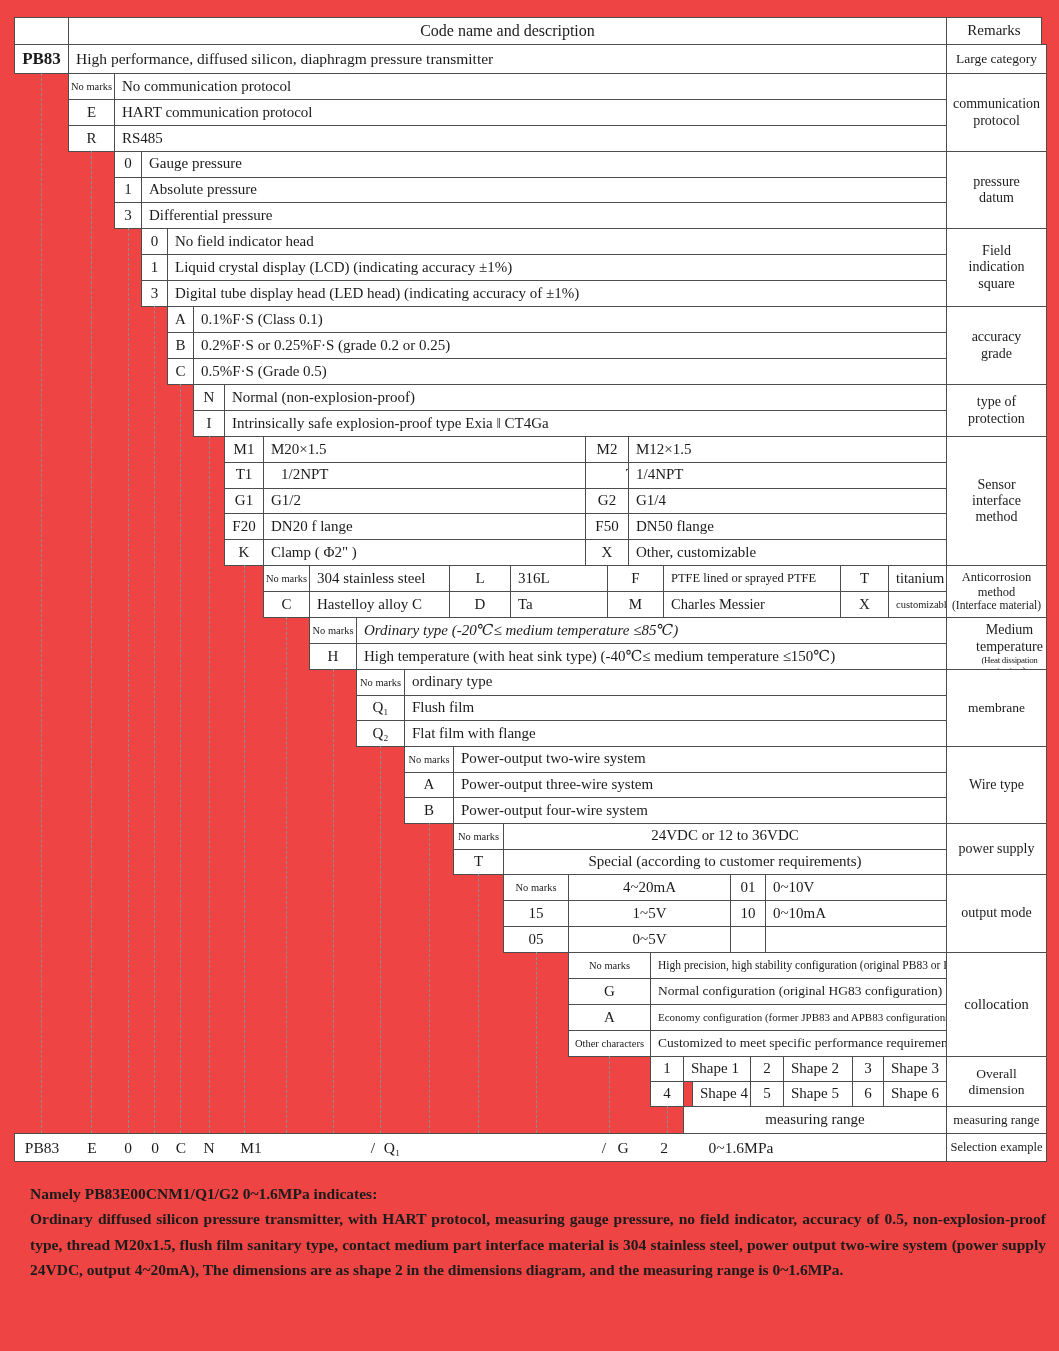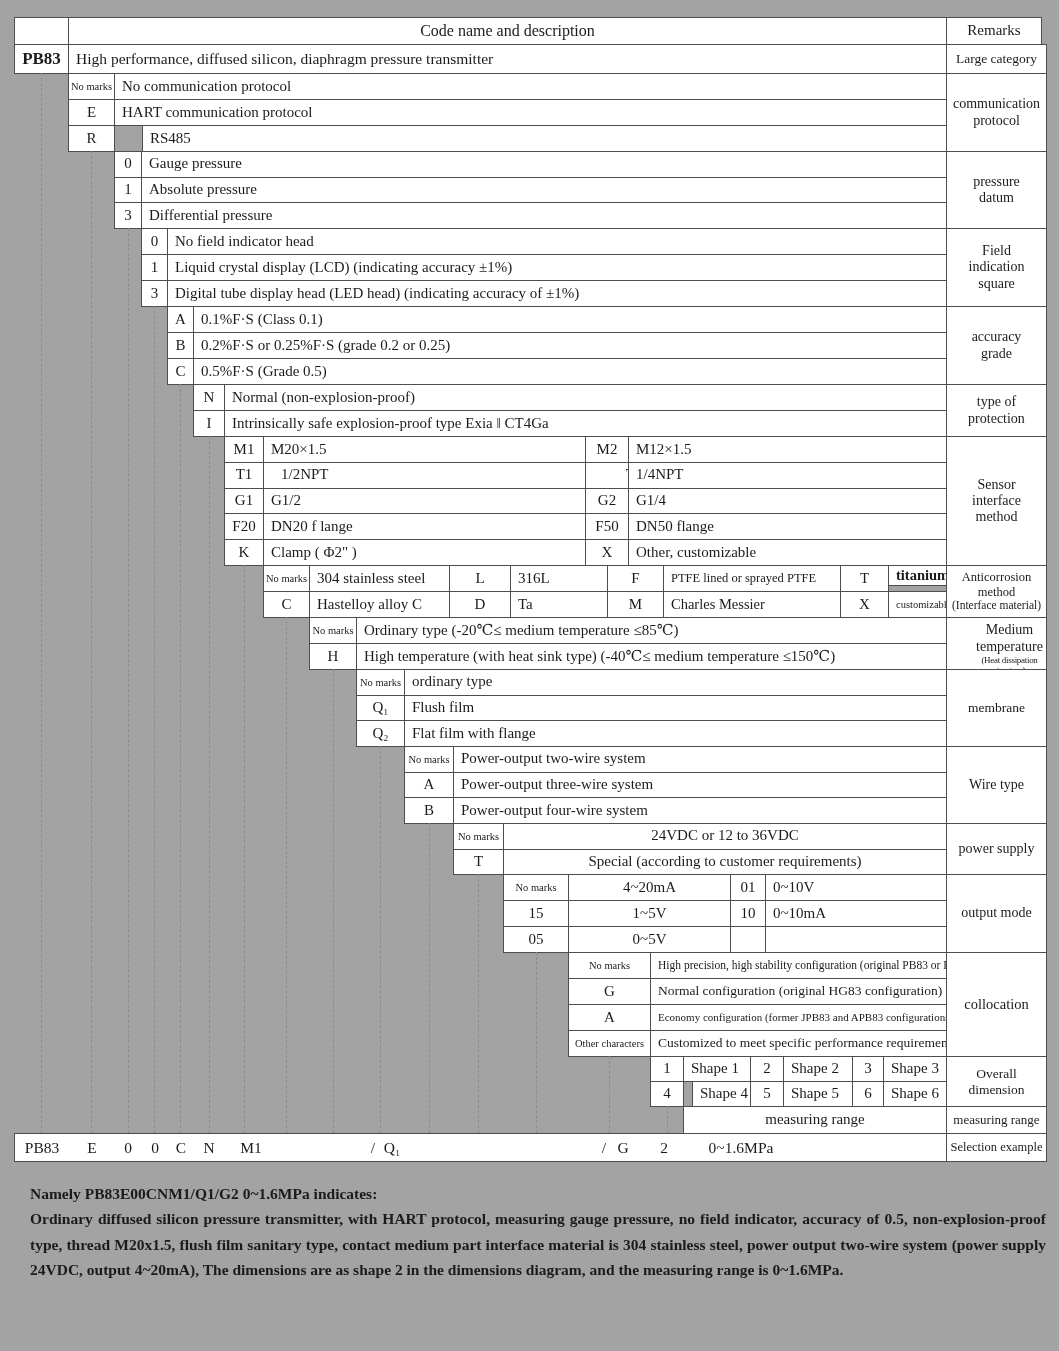--- a/index.html
+++ b/index.html
@@ -1,21 +1,21 @@
 <!DOCTYPE html>
 <html><head>
 <meta charset="utf-8">
 <style>
   html,body{margin:0;padding:0;}
   body{
     width:1059px;height:1351px;background:#ffffff;
     font-family:"Liberation Serif","DejaVu Serif",serif;
     color:#1b1b1b;
   }
-  #canvas{position:relative;width:1059px;height:1351px;background:#a3a3a3;overflow:hidden;}
+  #canvas{position:relative;width:1059px;height:1351px;background:#ef4444;overflow:hidden;}
   #table{position:absolute;left:0;top:0;width:1059px;height:1351px;}
   .cell{
     position:absolute;box-sizing:border-box;
     border:1px solid #4d4d4d;background:#fff;
     display:flex;align-items:center;
     white-space:nowrap;overflow:hidden;
     line-height:1.05;
   }
   .ac{justify-content:center;text-align:center;}
   .al{justify-content:flex-start;padding-left:7px;padding-right:2px;}
@@ -45,21 +45,21 @@
       <div class="cell al" style="left: 68px; top: 44px; width: 879px; height: 30px; font-size: 15.5px; text-align: right;">High performance, diffused silicon, diaphragm pressure transmitter</div>
       <div class="cell remark" style="left: 946px; top: 44px; width: 101px; height: 30px;">
         <span style="font-size: 13.5px;">Large category</span>
       </div>
       <div class="dash" style="left: 41px; top: 73px; height: 1060px;"></div>
       <div class="cell ac" style="left: 68px; top: 73px; width: 47px; height: 27px; font-size: 10.5px;">No marks</div>
       <div class="cell al" style="left: 114px; top: 73px; width: 833px; height: 27px; font-size: 15px;">No communication protocol</div>
       <div class="cell ac" style="left: 68px; top: 99px; width: 47px; height: 27px; font-size: 15px;">E</div>
       <div class="cell al" style="left: 114px; top: 99px; width: 833px; height: 27px; font-size: 15px;">HART communication protocol</div>
       <div class="cell ac" style="left: 68px; top: 125px; width: 47px; height: 27px; font-size: 15px;">R</div>
-      <div class="cell al" style="left: 114px; top: 125px; width: 833px; height: 27px; font-size: 15px; margin-left: 28px;">RS485</div>
+      <div class="cell al" style="left: 114px; top: 125px; width: 833px; height: 27px; font-size: 15px;">RS485</div>
       <div class="cell remark" style="left: 946px; top: 73px; width: 101px; height: 79px;">
         <span style="font-size: 14px;">communication</span>
         <span style="font-size: 14px;">protocol</span>
       </div>
       <div class="dash" style="left: 91px; top: 151px; height: 982px;"></div>
       <div class="cell ac" style="left: 114px; top: 151px; width: 28px; height: 26.6667px; font-size: 15px;">0</div>
       <div class="cell al" style="left: 141px; top: 151px; width: 806px; height: 26.6667px; font-size: 15px;">Gauge pressure</div>
       <div class="cell ac" style="left: 114px; top: 176.667px; width: 28px; height: 26.6667px; font-size: 15px;">1</div>
       <div class="cell al" style="left: 141px; top: 176.667px; width: 806px; height: 26.6667px; font-size: 15px;">Absolute pressure</div>
       <div class="cell ac" style="left: 114px; top: 202.333px; width: 28px; height: 26.6667px; font-size: 15px;">3</div>
@@ -127,37 +127,37 @@
         <span style="font-size: 14px;">method</span>
       </div>
       <div class="dash" style="left: 244px; top: 565px; height: 568px;"></div>
       <div class="cell ac" style="left: 263px; top: 565px; width: 47px; height: 27px; font-size: 10.5px;">No marks</div>
       <div class="cell al" style="left: 309px; top: 565px; width: 141px; height: 27px; font-size: 15px;">304 stainless steel</div>
       <div class="cell ac" style="left: 449px; top: 565px; width: 62px; height: 27px; font-size: 15px;">L</div>
       <div class="cell al" style="left: 510px; top: 565px; width: 98px; height: 27px; font-size: 15px;">316L</div>
       <div class="cell ac" style="left: 607px; top: 565px; width: 57px; height: 27px; font-size: 15px;">F</div>
       <div class="cell al" style="left: 663px; top: 565px; width: 178px; height: 27px; font-size: 12.5px;">PTFE lined or sprayed PTFE</div>
       <div class="cell ac" style="left: 840px; top: 565px; width: 49px; height: 27px; font-size: 15px;">T</div>
-      <div class="cell al" style="left: 888px; top: 565px; width: 59px; height: 21px; font-size: 14.5px; font-weight: bold;">titanium</div>
+      <div class="cell al" style="left: 888px; top: 565px; width: 59px; height: 27px; font-size: 14.5px;">titanium</div>
       <div class="cell ac" style="left: 263px; top: 591px; width: 47px; height: 27px; font-size: 15px;">C</div>
       <div class="cell al" style="left: 309px; top: 591px; width: 141px; height: 27px; font-size: 15px;">Hastelloy alloy C</div>
       <div class="cell ac" style="left: 449px; top: 591px; width: 62px; height: 27px; font-size: 15px;">D</div>
       <div class="cell al" style="left: 510px; top: 591px; width: 98px; height: 27px; font-size: 15px;">Ta</div>
       <div class="cell ac" style="left: 607px; top: 591px; width: 57px; height: 27px; font-size: 15px;">M</div>
       <div class="cell al" style="left: 663px; top: 591px; width: 178px; height: 27px; font-size: 14.5px;">Charles Messier</div>
       <div class="cell ac" style="left: 840px; top: 591px; width: 49px; height: 27px; font-size: 15px;">X</div>
       <div class="cell al" style="left: 888px; top: 591px; width: 59px; height: 27px; font-size: 10.5px;">customizable</div>
       <div class="cell remark" style="left: 946px; top: 565px; width: 101px; height: 53px;">
         <span style="font-size: 12.5px;">Anticorrosion</span>
         <span style="font-size: 12.5px;">method</span>
         <span style="font-size: 11.5px;">(Interface material)</span>
       </div>
       <div class="dash" style="left: 286px; top: 617px; height: 516px;"></div>
       <div class="cell ac" style="left: 309px; top: 617px; width: 48px; height: 27px; font-size: 10.5px;">No marks</div>
-      <div class="cell al" style="left: 356px; top: 617px; width: 591px; height: 27px; font-size: 15px;">Ordinary type (-20℃≤ medium temperature ≤85℃)</div>
+      <div class="cell al" style="left: 356px; top: 617px; width: 591px; height: 27px; font-size: 15px; font-style: italic;">Ordinary type (-20℃≤ medium temperature ≤85℃)</div>
       <div class="cell ac" style="left: 309px; top: 643px; width: 48px; height: 27px; font-size: 15px;">H</div>
       <div class="cell al" style="left: 356px; top: 643px; width: 591px; height: 27px; font-size: 15px;">High temperature (with heat sink type) (-40℃≤ medium temperature ≤150℃)</div>
       <div class="cell remark" style="left: 946px; top: 617px; width: 101px; height: 64px; padding-left: 28px;">
         <span style="font-size: 14px;">Medium</span>
         <span style="font-size: 14px;">temperature</span>
         <span style="font-size: 9px; letter-spacing: -0.3px;">(Heat dissipation structure)</span>
       </div>
       <div class="dash" style="left: 333px; top: 669px; height: 464px;"></div>
       <div class="cell ac" style="left: 356px; top: 669px; width: 49px; height: 26.6667px; font-size: 10.5px;">No marks</div>
       <div class="cell al" style="left: 404px; top: 669px; width: 543px; height: 26.6667px; font-size: 15px;">ordinary type</div>

